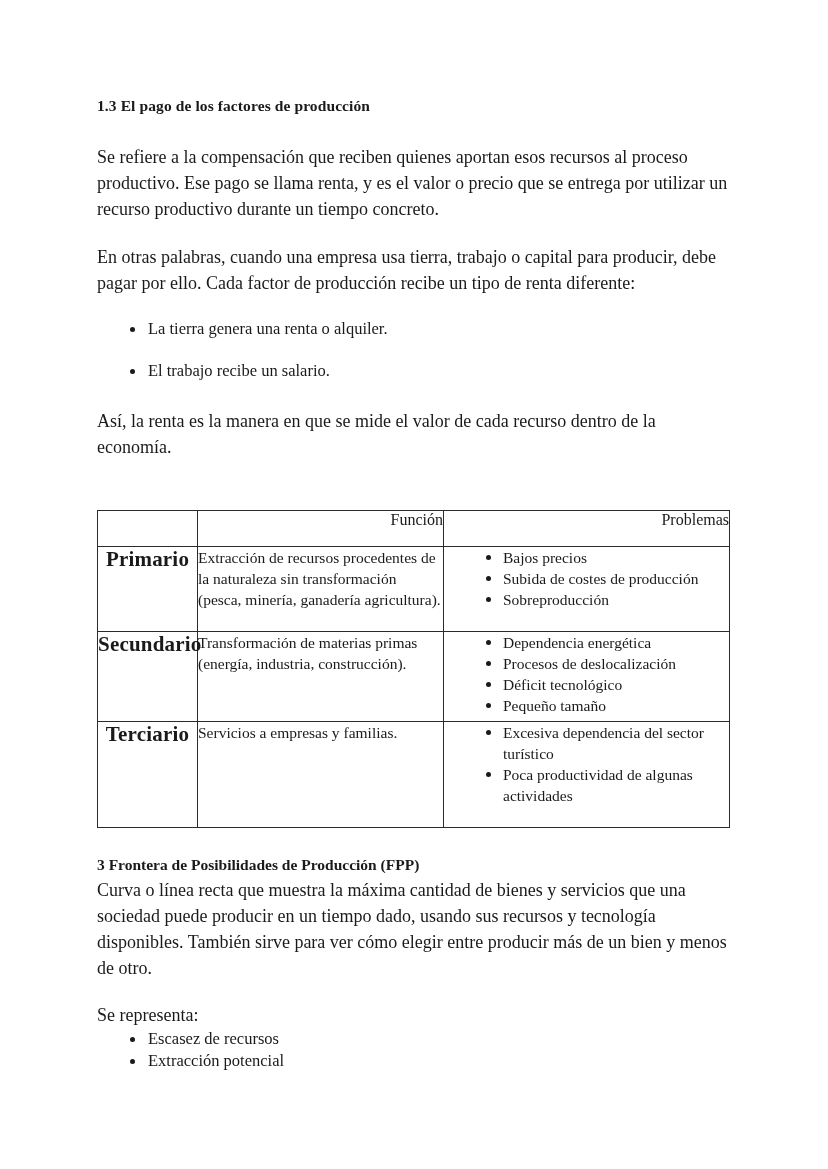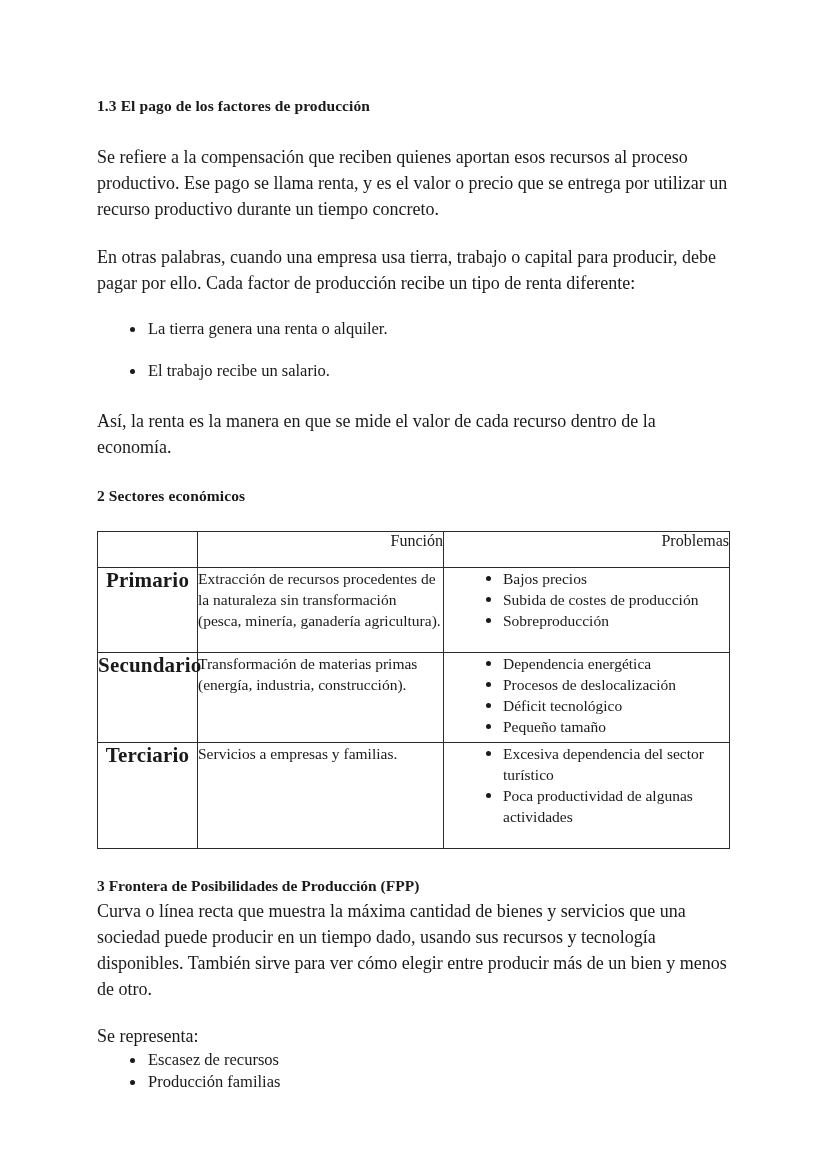--- a/index.html
+++ b/index.html
@@ -175,21 +175,20 @@
       <li>La tierra genera una renta o alquiler.</li>
       <li>El trabajo recibe un salario.</li>
     </ul>
 
     <div class="sp-4"></div>
 
     <p class="body-text">Así, la renta es la manera en que se mide el valor de cada recurso dentro de la economía.</p>
 
     <div class="sp-5"></div>
 
-    <h2 class="section-heading">2 Sectores económicos</h2>
 
     <div class="sp-4"></div>
 
     <table class="sectors">
       <colgroup>
         <col class="col-sector">
         <col class="col-funcion">
         <col class="col-problemas">
       </colgroup>
       <thead>
@@ -245,17 +244,17 @@
     <h2 class="heading-fpp">3  Frontera de Posibilidades de Producción (FPP)</h2>
 
     <p class="body-text">Curva o línea recta que muestra la máxima cantidad de bienes y servicios que una sociedad puede producir en un tiempo dado, usando sus recursos y tecnología disponibles. También sirve para ver cómo elegir entre producir más de un bien y menos de otro.</p>
 
     <div class="sp-7"></div>
 
     <p class="body-text">Se representa:</p>
 
     <ul class="doc-list tight-list">
       <li>Escasez de recursos</li>
-      <li>Producción familias</li>
+      <li>Extracción potencial</li>
     </ul>
 
   </div>
 </div>
 
 </body></html>

